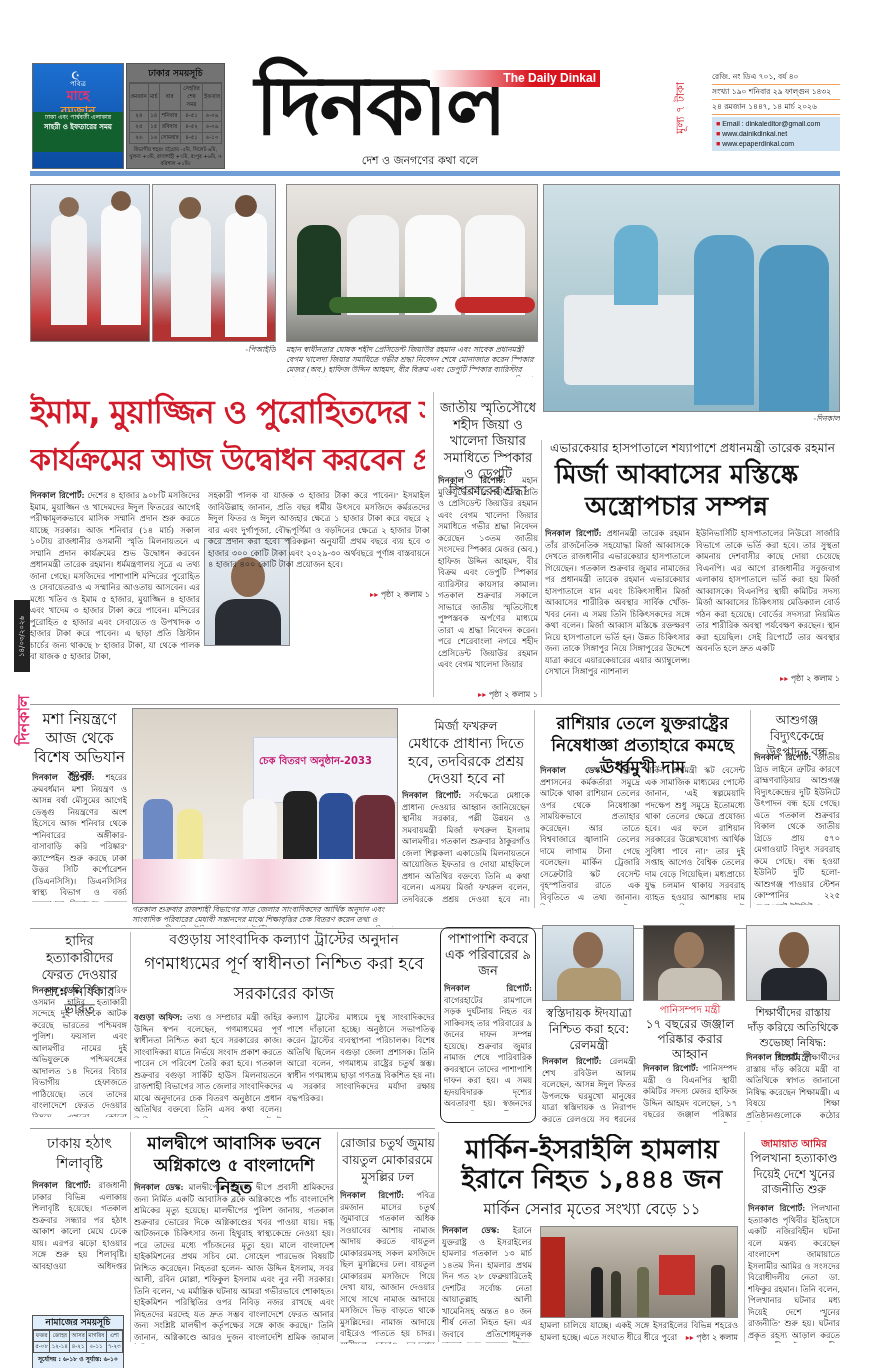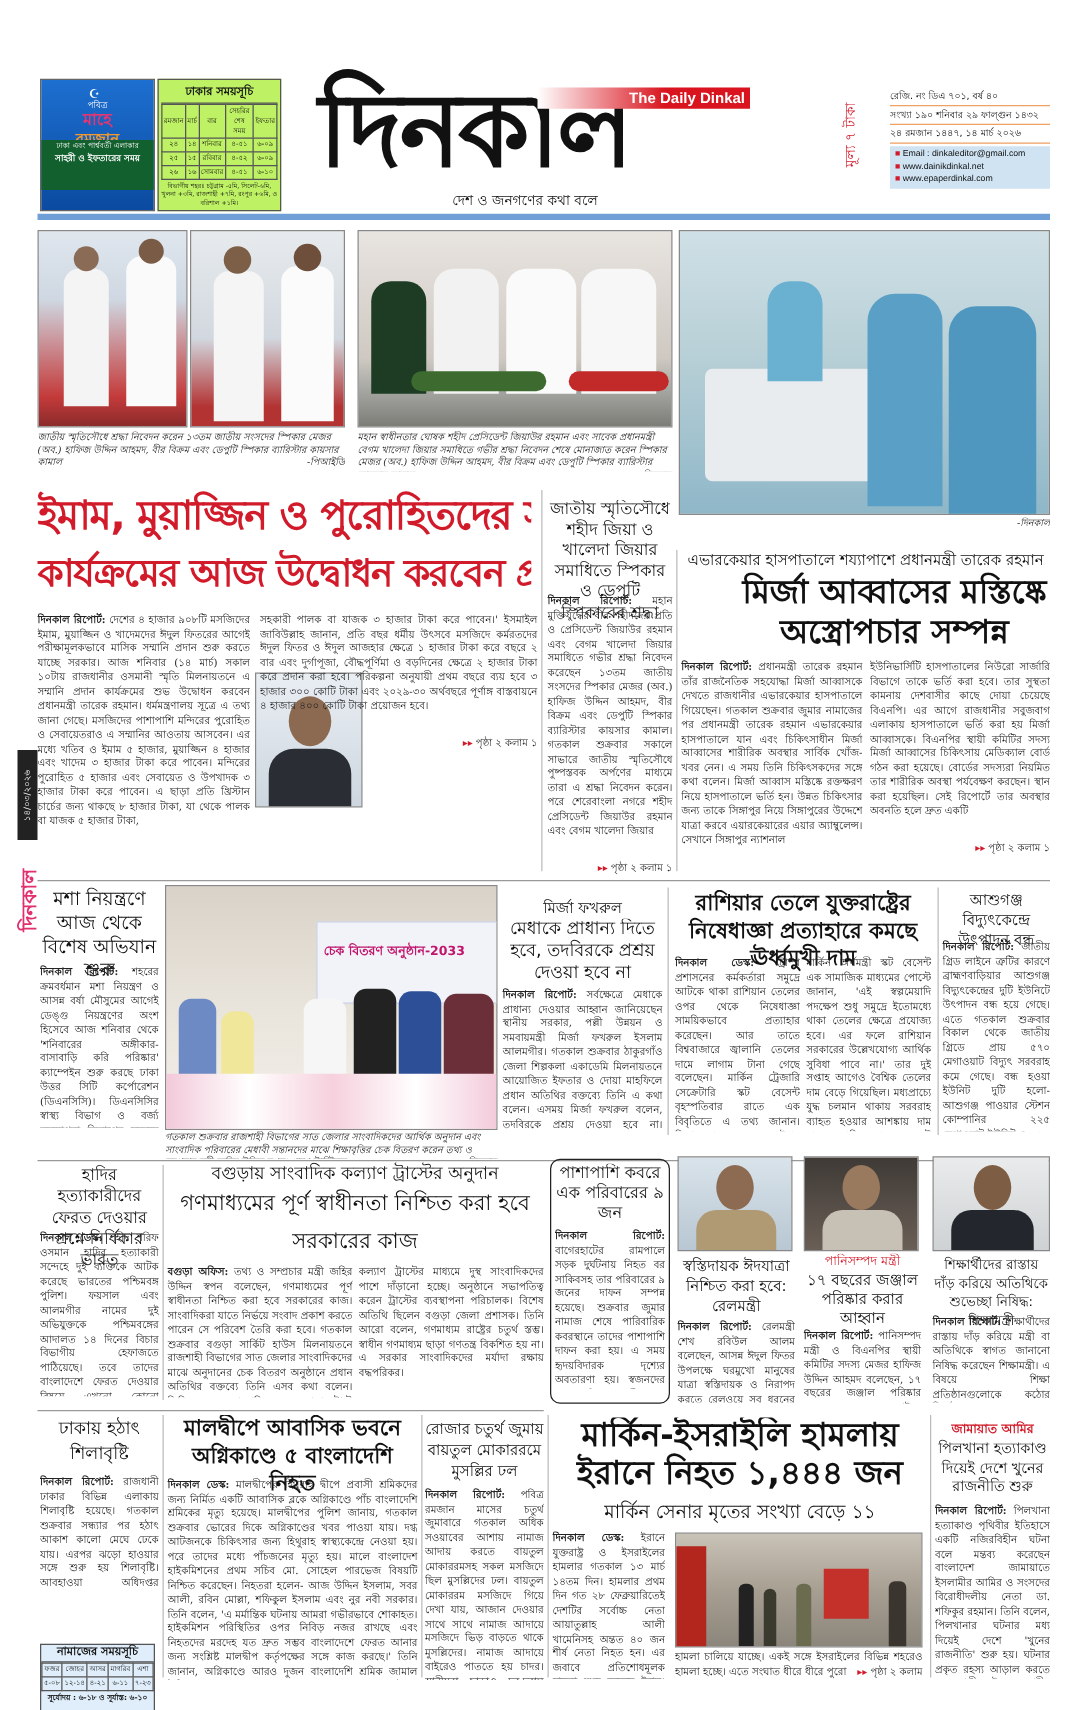--- a/index.html
+++ b/index.html
@@ -28,21 +28,21 @@
   <div style="position:absolute;left:0;right:0;top:22px;text-align:center;color:#e8356f;font-size:13px;font-weight:bold;">মাহে</div>
   <div style="position:absolute;left:0;right:0;top:38px;text-align:center;color:#f29a2e;font-size:12px;font-weight:bold;">রমজান</div>
   <div style="position:absolute;left:14px;top:56px;width:62px;text-align:center;background:#f7c21a;color:#14306b;font-style:italic;font-weight:bold;font-size:15px;transform:skewX(-12deg);">BRB</div>
   <div style="position:absolute;left:2px;right:2px;top:76px;text-align:center;color:#fff;font-size:5px;">ভবিষ্যৎ নিয়ে বাংলাদেশের পাশে...</div>
   <div style="position:absolute;left:0;right:0;bottom:16px;height:40px;background:#13602f;">
     <div style="text-align:center;color:#fff;font-size:6px;line-height:10px;">ঢাকা এবং পার্শ্ববর্তী এলাকার</div>
     <div style="text-align:center;color:#fff;font-size:7px;font-weight:bold;line-height:10px;">সাহরী ও ইফতারের সময়</div>
   </div>
 </div>
 
-<div class="abs" style="left:126px;top:63px;width:99px;height:106px;background:#bef264;border:1px solid #555;padding:2px;">
+<div class="abs" style="left:126px;top:63px;width:99px;height:106px;background:#737373;border:1px solid #555;padding:2px;">
   <div style="text-align:center;font-size:9px;font-weight:bold;border-bottom:1px solid #555;padding-bottom:1px;">ঢাকার সময়সূচি</div>
   <table class="tt" style="font-size:5.5px;">
     <tbody>
         <tr>
       <th>রমজান</th>
       <th>মার্চ</th>
       <th>বার</th>
       <th>সেহরির শেষ সময়</th>
       <th>ইফতার</th>
     </tr>
@@ -112,21 +112,20 @@
   <div style="position:absolute;left:168px;top:112px;width:80px;height:16px;background:#c22a2a;border-radius:8px;"></div>
 </div>
 <div class="photo" style="left:543px;top:184px;width:297px;height:228px;background:linear-gradient(180deg,#cfe0e6 0%,#b7cfd6 45%,#8fb7c8 100%);">
   <div style="position:absolute;left:20px;top:110px;width:140px;height:90px;background:#e8ecef;border-radius:6px;"></div>
   <div style="position:absolute;left:150px;top:50px;width:60px;height:170px;background:#5aa0c6;border-radius:22px 22px 0 0;"></div>
   <div style="position:absolute;left:215px;top:60px;width:70px;height:168px;background:#4f97bf;border-radius:22px 22px 0 0;"></div>
   <div style="position:absolute;left:70px;top:40px;width:44px;height:80px;background:#6ab0d0;border-radius:18px 18px 0 0;"></div>
 </div>
 
 <div class="caption abs" style="left:30px;top:345px;width:246px;height:32px;">
-  <span>জাতীয় স্মৃতিসৌধে শ্রদ্ধা নিবেদন করেন ১৩তম জাতীয় সংসদের স্পিকার মেজর (অব.) হাফিজ উদ্দিন আহমদ, বীর বিক্রম এবং ডেপুটি স্পিকার ব্যারিস্টার কায়সার কামাল</span>
   <span class="credit">-পিআইডি</span>
 </div>
 <div class="caption abs" style="left:286px;top:345px;width:252px;height:32px;">
   <span>মহান স্বাধীনতার ঘোষক শহীদ প্রেসিডেন্ট জিয়াউর রহমান এবং সাবেক প্রধানমন্ত্রী বেগম খালেদা জিয়ার সমাধিতে গভীর শ্রদ্ধা নিবেদন শেষে মোনাজাত করেন স্পিকার মেজর (অব.) হাফিজ উদ্দিন আহমদ, বীর বিক্রম এবং ডেপুটি স্পিকার ব্যারিস্টার কায়সার কামাল</span>
   <span class="credit">-দিনকাল</span>
 </div>
 <div class="caption abs" style="left:543px;top:414px;width:297px;height:22px;">
   <span class="credit">-দিনকাল</span>
 </div>
 
@@ -149,21 +148,21 @@
 
 <div class="abs hl" style="left:438px;top:400px;width:100px;font-size:13px;line-height:16.5px;">জাতীয় স্মৃতিসৌধে শহীদ জিয়া ও খালেদা জিয়ার সমাধিতে স্পিকার ও ডেপুটি স্পিকারের শ্রদ্ধা</div>
 <div class="abs body-text" style="left:438px;top:475px;width:100px;height:225px;">
   <span><b>দিনকাল রিপোর্ট:</b> মহান মুক্তিযুদ্ধের বীর শহীদদের প্রতি ও প্রেসিডেন্ট জিয়াউর রহমান এবং বেগম খালেদা জিয়ার সমাধিতে গভীর শ্রদ্ধা নিবেদন করেছেন ১৩তম জাতীয় সংসদের স্পিকার মেজর (অব.) হাফিজ উদ্দিন আহমদ, বীর বিক্রম এবং ডেপুটি স্পিকার ব্যারিস্টার কায়সার কামাল। গতকাল শুক্রবার সকালে সাভারে জাতীয় স্মৃতিসৌধে পুষ্পস্তবক অর্পণের মাধ্যমে তারা এ শ্রদ্ধা নিবেদন করেন। পরে শেরেবাংলা নগরে শহীদ প্রেসিডেন্ট জিয়াউর রহমান এবং বেগম খালেদা জিয়ার</span>
   <span class="jump">পৃষ্ঠা ২ কলাম ১</span>
 </div>
 
 <div class="vline" style="left:541px;top:440px;height:257px;"></div>
 
 <div class="abs hl" style="left:545px;top:440px;width:295px;font-size:12px;line-height:16px;">এভারকেয়ার হাসপাতালে শয্যাপাশে প্রধানমন্ত্রী তারেক রহমান</div>
-<div class="abs hl" style="left:568px;top:458px;width:295px;font-size:26px;font-weight:bold;line-height:32px;">মির্জা আব্বাসের মস্তিষ্কে অস্ত্রোপচার সম্পন্ন</div>
+<div class="abs hl" style="left:529px;top:458px;width:295px;font-size:26px;font-weight:bold;line-height:32px;">মির্জা আব্বাসের মস্তিষ্কে অস্ত্রোপচার সম্পন্ন</div>
 <div class="abs body-text" style="left:545px;top:528px;width:145px;height:172px;">
   <span><b>দিনকাল রিপোর্ট:</b> প্রধানমন্ত্রী তারেক রহমান তাঁর রাজনৈতিক সহযোদ্ধা মির্জা আব্বাসকে দেখতে রাজধানীর এভারকেয়ার হাসপাতালে গিয়েছেন। গতকাল শুক্রবার জুমার নামাজের পর প্রধানমন্ত্রী তারেক রহমান এভারকেয়ার হাসপাতালে যান এবং চিকিৎসাধীন মির্জা আব্বাসের শারীরিক অবস্থার সার্বিক খোঁজ-খবর নেন। এ সময় তিনি চিকিৎসকদের সঙ্গে কথা বলেন। মির্জা আব্বাস মস্তিষ্কে রক্তক্ষরণ নিয়ে হাসপাতালে ভর্তি হন। উন্নত চিকিৎসার জন্য তাকে সিঙ্গাপুর নিয়ে সিঙ্গাপুরের উদ্দেশে যাত্রা করবে এয়ারকেয়ারের এয়ার অ্যাম্বুলেন্স। সেখানে সিঙ্গাপুর ন্যাশনাল</span>
 </div>
 <div class="abs body-text" style="left:696px;top:528px;width:144px;height:172px;">
   <span>ইউনিভার্সিটি হাসপাতালের নিউরো সার্জারি বিভাগে তাকে ভর্তি করা হবে। তার সুস্থতা কামনায় দেশবাসীর কাছে দোয়া চেয়েছে বিএনপি। এর আগে রাজধানীর সবুজবাগ এলাকায় হাসপাতালে ভর্তি করা হয় মির্জা আব্বাসকে। বিএনপির স্থায়ী কমিটির সদস্য মির্জা আব্বাসের চিকিৎসায় মেডিক্যাল বোর্ড গঠন করা হয়েছে। বোর্ডের সদস্যরা নিয়মিত তার শারীরিক অবস্থা পর্যবেক্ষণ করছেন। স্থান করা হয়েছিল। সেই রিপোর্টে তার অবস্থার অবনতি হলে দ্রুত একটি</span>
   <span class="jump">পৃষ্ঠা ২ কলাম ১</span>
 </div>
 
 <div class="abs" style="left:14px;top:600px;width:16px;height:72px;background:#222;color:#fff;">
   <div style="writing-mode:vertical-rl;transform:rotate(180deg);font-size:7px;text-align:center;width:16px;height:72px;line-height:16px;">১৪/০৩/২০২৬</div>

